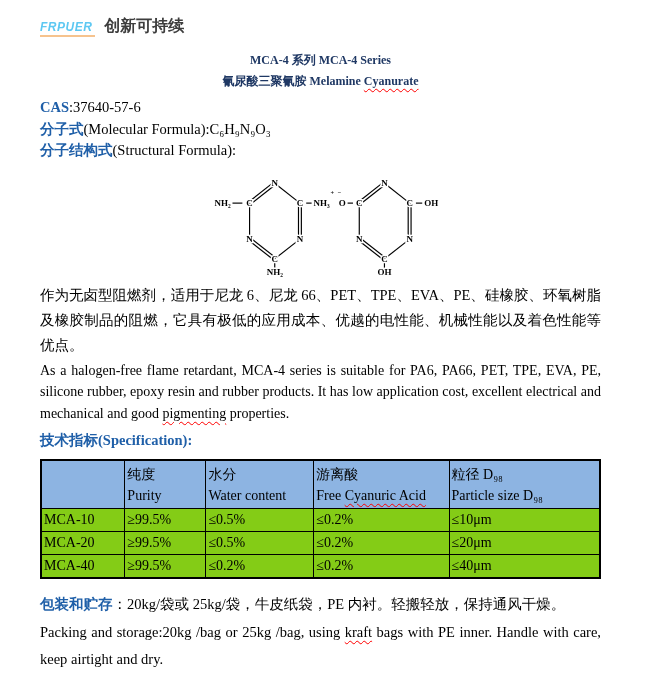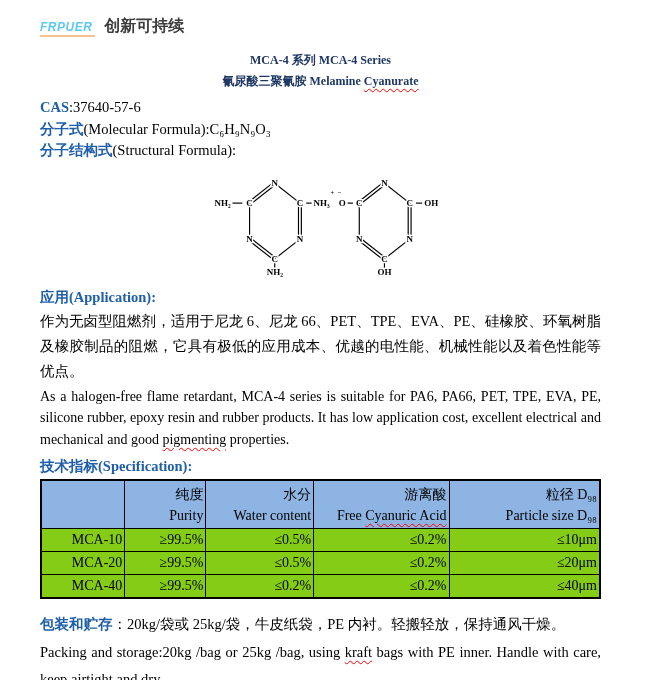--- a/index.html
+++ b/index.html
@@ -29,21 +29,21 @@
   .bond{stroke:#000;stroke-width:1.3;fill:none;}
   .diagram text{font-family:"Liberation Serif",serif;font-weight:bold;font-size:10px;
        text-anchor:middle;fill:#000;paint-order:stroke fill;stroke:#fff;stroke-width:3px;}
   .diagram text.sign{font-size:7px;stroke-width:2px;}
 
   .section-label{color:#1F5FA8;font-weight:bold;font-size:14.5px;margin-top:7px;}
   .para-zh{font-size:14.5px;line-height:25px;text-align:justify;margin-top:2px;}
   .para-en{font-size:14px;line-height:21.5px;text-align:justify;margin-top:2px;}
 
   
-  table.spec{border-collapse:collapse;width:100%;margin-top:3px;text-align:right;
+  table.spec{border-collapse:collapse;width:100%;margin-top:9px;text-align:left;
              font-size:14px;border:2px solid #000;}
   table.spec th,table.spec td{border:1px solid #000;font-weight:normal;padding:0 2px;}
   table.spec thead th{background:#8DB4E2;height:47px;line-height:21px;vertical-align:middle;}
   table.spec tbody td{background:#84cc16;height:22px;line-height:22px;}
 
   .pack-zh{font-size:14.5px;margin-top:13px;line-height:24px;}
   .pack-en{font-size:14.5px;line-height:27px;text-align:justify;margin-top:3px;}
 </style>
 </head>
 <body>
@@ -118,21 +118,20 @@
       <text x="166" y="43.5">C</text>
       <text x="222" y="43.5">C</text>
       <text x="166" y="83.5">N</text>
       <text x="222" y="83.5">N</text>
       <text x="194" y="105.5">C</text>
       <text x="246" y="43.5">OH</text>
       <text x="194" y="120">OH</text>
     </svg>
   </div>
 
-  <div class="section-label">应用(Application):</div>
   <div class="para-zh">作为无卤型阻燃剂，适用于尼龙 6、尼龙 66、PET、TPE、EVA、PE、硅橡胶、环氧树脂及橡胶制品的阻燃，它具有极低的应用成本、优越的电性能、机械性能以及着色性能等优点。</div>
   <div class="para-en"><span>As a halogen-free flame retardant, MCA-4 series is suitable for PA6, PA66, PET, TPE, EVA, PE, silicone rubber, epoxy resin and rubber products. It has low application cost, excellent electrical and mechanical and good </span><span class="sp">pigmenting</span><span> properties.</span></div>
 
   <div class="section-label">技术指标(Specification):</div>
   <table class="spec">
     <colgroup>
       <col style="width:15%">
         <col style="width:14.5%">
         <col style="width:19.3%">
         <col style="width:24.2%">

